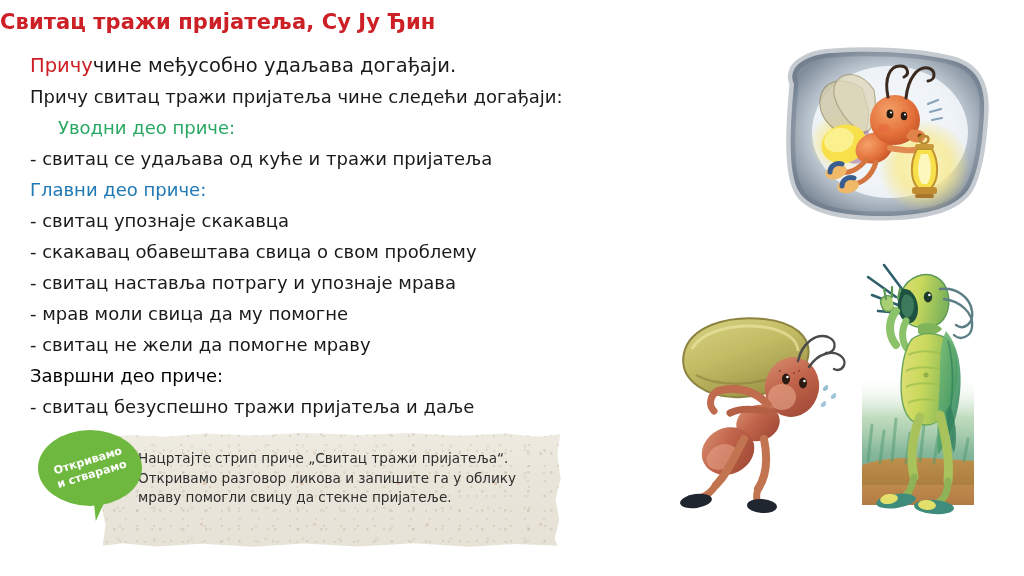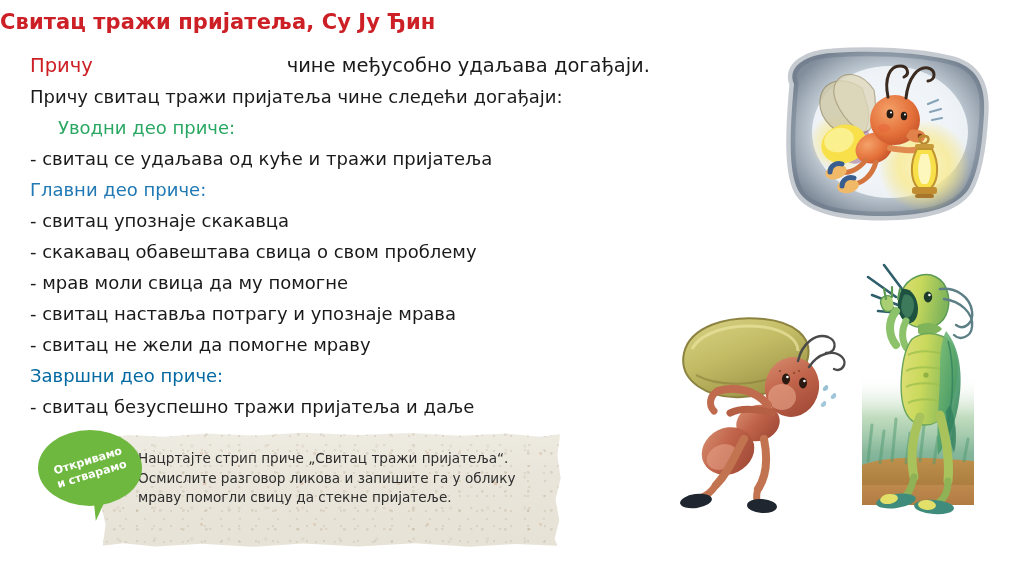--- a/index.html
+++ b/index.html
@@ -36,25 +36,25 @@
   }
   .line {
     font-size: 18px;
     color: #1a1a1a;
     line-height: 1.0;
     height: 31px;
     white-space: nowrap;
     display: flex;
     align-items: center;
   }
-  .line.lead { font-size: 19.5px; justify-content: space-between; }
+  .line.lead { font-size: 19.5px; }
   .accent-red   { color: #cc2026; }
   .heading-green  { color: #2aa863; margin-left: 28px; }
   .heading-blue   { color: #2079b5; }
-  .heading-purple { color: #0369a1; text-align: center; }
+  .heading-purple { color: #000000; text-align: center; }
 
   
   .task-panel {
     position: absolute;
     left: 100px;
     top: 432px;
     width: 462px;
     height: 116px;
   }
   .paper {
@@ -156,33 +156,33 @@
   </div>
 
   <div class="line">Причу свитац тражи пријатеља чине следећи догађаји:</div>
 
   <div class="line heading-green">Уводни део приче:</div>
   <div class="line">- свитац се удаљава од куће и тражи пријатеља</div>
 
   <div class="line heading-blue">Главни део приче:</div>
   <div class="line">- свитац упознаје скакавца</div>
   <div class="line">- скакавац обавештава свица о свом проблему</div>
+  <div class="line">- свитац наставља потрагу и упознаје мрава</div>
   <div class="line">- мрав моли свица да му помогне</div>
-  <div class="line">- свитац наставља потрагу и упознаје мрава</div>
   <div class="line">- свитац не жели да помогне мраву</div>
 
   <div class="line heading-purple">Завршни део приче:</div>
   <div class="line">- свитац безуспешно тражи пријатеља и даље</div>
 </div>
 
 <div class="task-panel">
   <div class="paper"></div>
   <div class="task-text">
     <div>Нацртајте стрип приче „Свитац тражи пријатеља“.</div>
-    <div>Осмислите разговор ликова и запишите га у облику</div>
+    <div>Откривамо разговор ликова и запишите га у облику</div>
     <div>мраву помогли свицу да стекне пријатеље.</div>
   </div>
 </div>
 
 <div class="bubble">
   <div class="bubble-tail"></div>
   <div class="bubble-body"></div>
   <div class="bubble-label">
     <span>Откривамо</span>
     <span>и стварамо</span>

